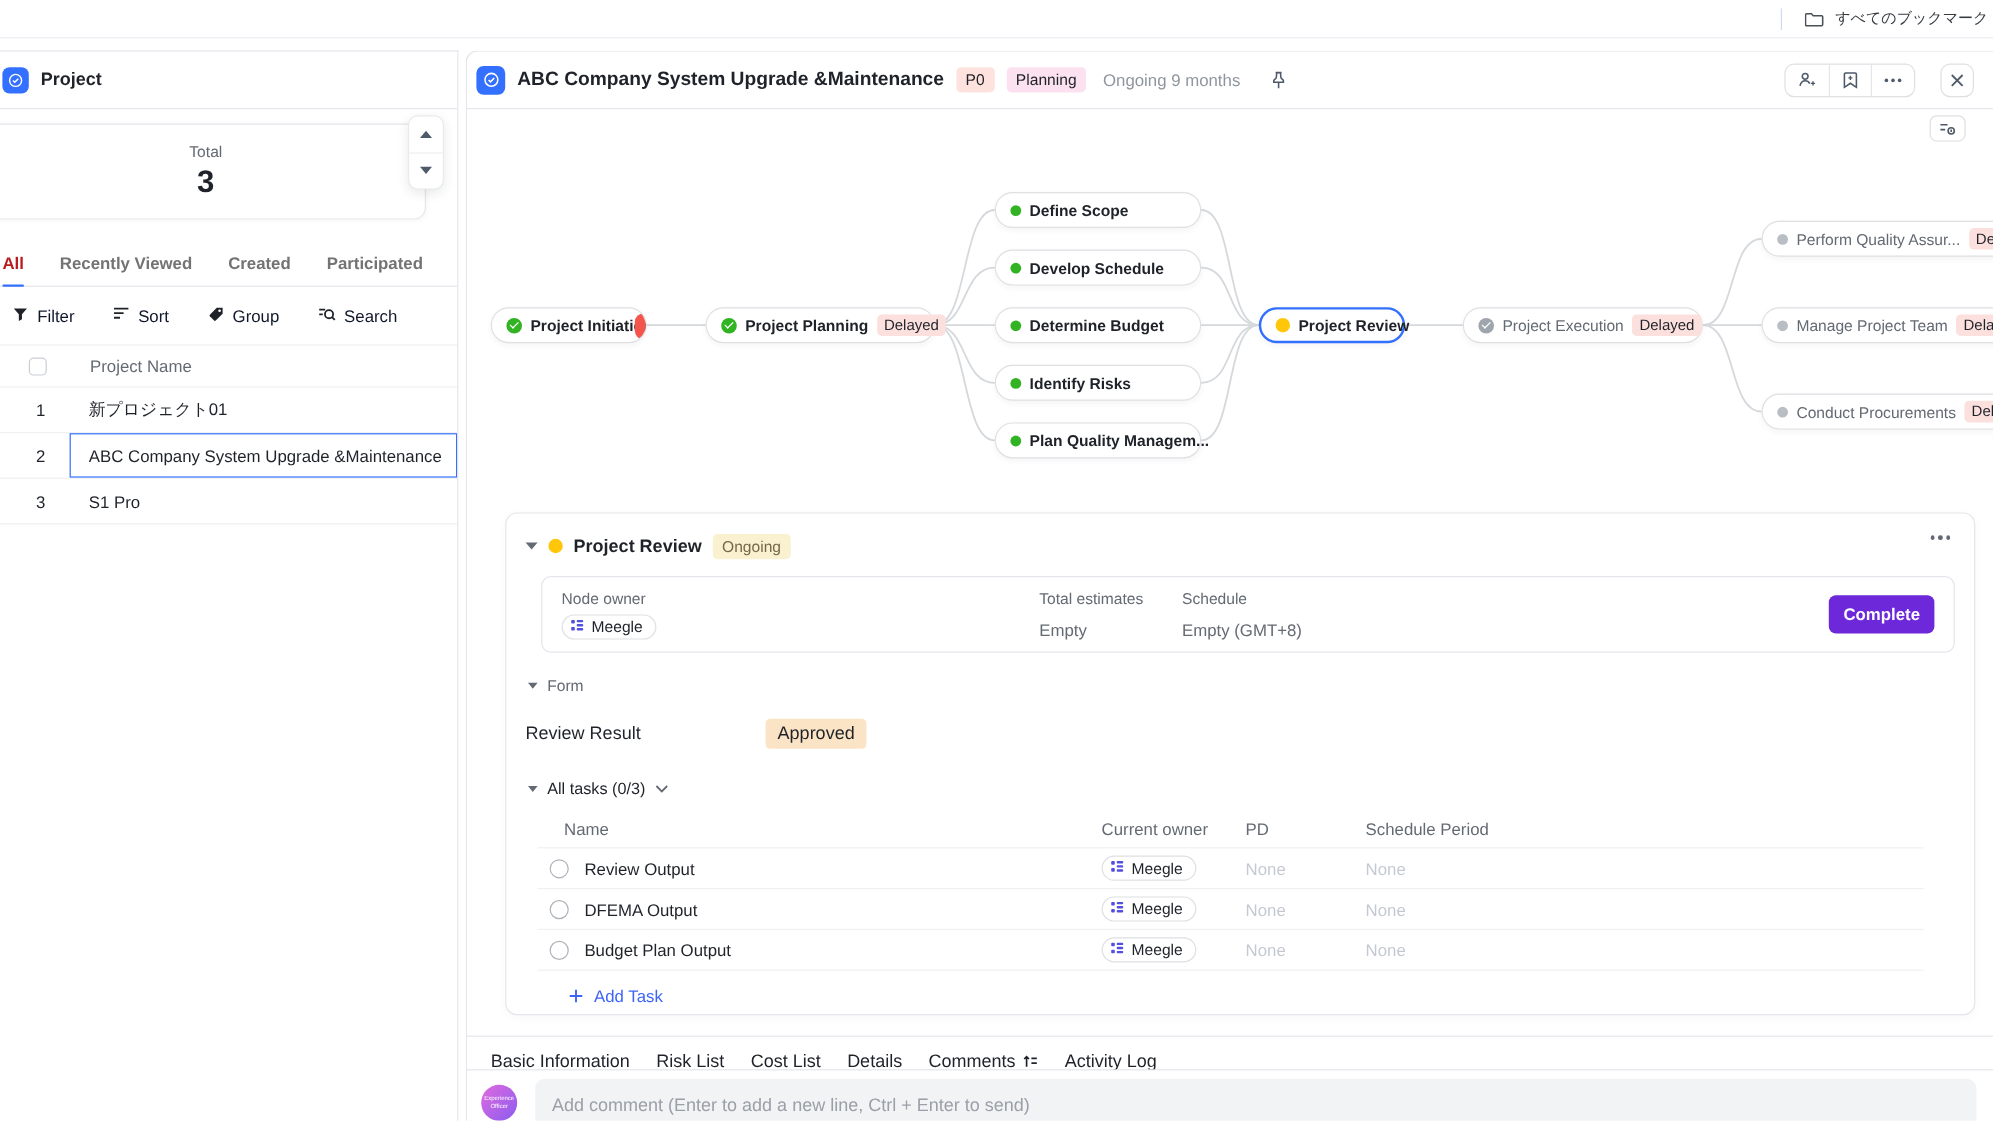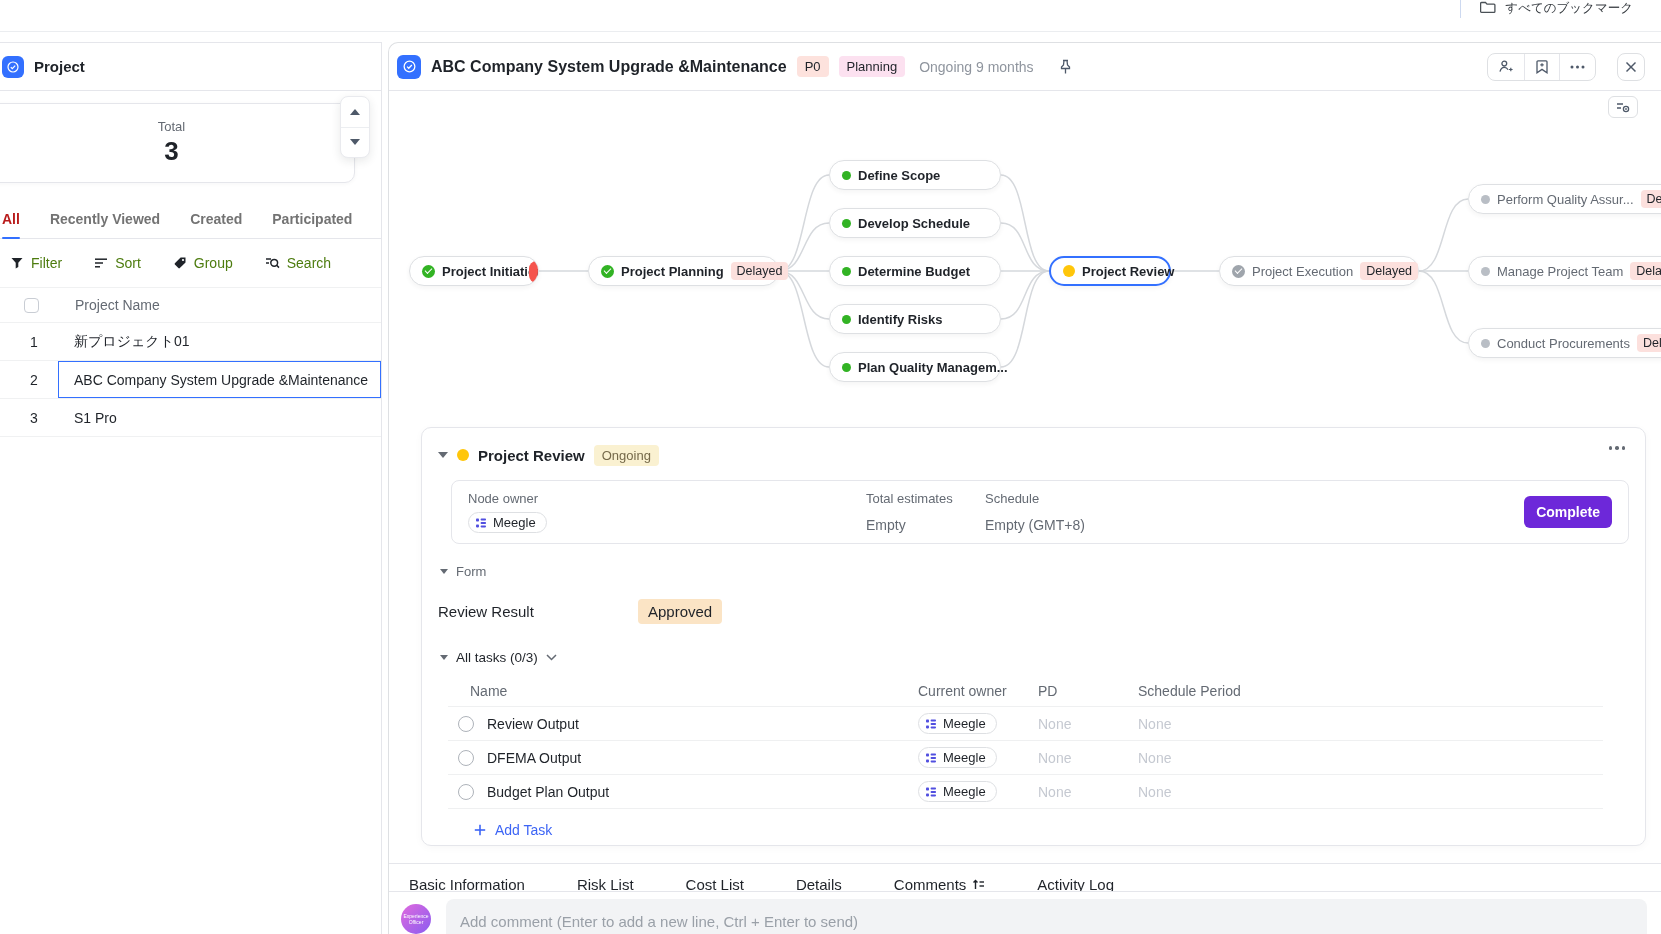--- a/index.html
+++ b/index.html
@@ -1,22 +1,22 @@
 <!DOCTYPE html>
 <html><head>
 <meta charset="utf-8">
 <style>
   * { margin:0; padding:0; box-sizing:border-box; }
   html,body { width:1661px; height:934px; overflow:hidden; background:#fff;
     font-family:"Liberation Sans","DejaVu Sans",sans-serif; color:#1f2329; }
 
   
   .bookbar { position:absolute; left:0; top:0; right:0; height:32px; background:#fff;
-    border-bottom:1px solid #ebedf0; display:flex; align-items:flex-start; justify-content:flex-end;
-    padding-right:28px; gap:9px; }
+    border-bottom:1px solid #ebedf0; display:flex; align-items:center; justify-content:flex-end;
+    padding-right:4px; gap:9px; }
   .bookbar .vsep { width:1px; height:18px; background:#cdd9f0; margin-right:10px; }
   .bookbar .lbl { font-size:12.5px; color:#363b40; }
 
   
   .sidebar { position:absolute; left:0; top:42px; width:382px; bottom:0; background:#fff;
     border-top:1px solid #e5e6eb; border-right:1px solid #e5e6eb; overflow:hidden; }
   .sb-header { height:48px; display:flex; align-items:center; gap:10px; padding-left:2px;
     border-bottom:1px solid #e5e6eb; }
   .app-ic { width:22px; height:22px; border-radius:6px; background:#3370ff; display:flex;
     align-items:center; justify-content:center; flex:none; }
@@ -35,21 +35,21 @@
     border-bottom:6px solid #4e5969; }
   .tri-dn { width:0; height:0; border-left:5px solid transparent; border-right:5px solid transparent;
     border-top:6px solid #4e5969; }
   .sb-tabs { display:flex; gap:30px; margin-top:16px; height:40px; border-bottom:1px solid #e5e6eb;
     padding:0 2px; }
   .sb-tab { position:relative; font-size:14px; color:#737373; display:flex; align-items:center; cursor:default;font-weight:bold; }
   .sb-tab.active { color:#b91c1c; font-weight:700; }
   .sb-tab.active::after { content:""; position:absolute; left:0; right:0; bottom:-1px; height:2.5px;
     background:#3370ff; border-radius:2px; }
   .sb-toolbar { height:48px; display:flex; align-items:center; gap:32px; padding-left:10px; }
-  .tool { display:flex; align-items:center; gap:7px; font-size:14px; color:#4d7c0f; }
+  .tool { display:flex; gap:7px; font-size:14px; color:#0f172a; }
   .sb-thead { height:36px; display:flex; align-items:center; border-top:1px solid #f0f1f2;
     border-bottom:1px solid #f0f1f2; }
   .cbx { width:15px; height:15px; border:1px solid #c9cdd4; border-radius:4px; margin-left:24px; background:#fff; }
   .sb-thead .colname { margin-left:36px; font-size:14px; color:#646a73; }
   .sb-row { position:relative; height:38px; display:flex; align-items:center; border-bottom:1px solid #f0f1f2; }
   .sb-row .idx { width:20px; margin-left:24px; font-size:14px; color:#1f2329; text-align:center; }
   .sb-row .pname { margin-left:30px; font-size:14px; white-space:nowrap; overflow:hidden; flex:1; }
   .sb-row.selected::before { content:""; position:absolute; left:58px; right:0; top:0; bottom:0;
     border:1.5px solid #3370ff; pointer-events:none; }
 
@@ -104,21 +104,21 @@
   .more-dots { position:absolute; right:20px; top:18px; display:flex; gap:3px; }
   .more-dots i { width:3.5px; height:3.5px; border-radius:50%; background:#646a73; }
   .info-box { margin:12px 0 0 13px; border:1px solid #e5e6eb; border-radius:8px; height:64px;
     display:flex; align-items:stretch; padding:10px 16px; }
   .f-label { font-size:13px; color:#646a73; }
   .f-col { display:flex; flex-direction:column; justify-content:space-between; }
   .f-col.c1 { width:398px; }
   .f-col.c2 { width:119px; }
   .f-col.c3 { flex:1; }
   .f-value { font-size:14px; color:#646a73; }
-  .owner-pill { display:inline-flex; align-items:center; gap:6px; border:1px solid #dee0e3;
+  .owner-pill { display:inline-flex; gap:6px; border:1px solid #dee0e3;
     border-radius:12px; padding:2px 10px 2px 6px; font-size:13px; color:#1f2329; width:fit-content; }
   .btn-complete { align-self:center; background:#6d28d9; color:#fff; font-size:14px; font-weight:700;
     border:none; border-radius:6px; padding:8px 12px; }
   .sec-label { display:flex; align-items:center; gap:8px; font-size:13px; color:#646a73; }
   .form-row { margin:20px 0 16px 2px; }
   .review-row { display:flex; align-items:center; margin-top:20px; }
   .review-label { width:200px; font-size:15px; color:#1f2329; }
   .b-approved { background:#fbe4c5; font-size:15px; padding:4px 10px; }
   .tasks-row { margin:26px 0 0 2px; color:#1f2329; font-size:13.5px; }
   .tasks-table { margin:10px 26px 0 10px; }
@@ -127,21 +127,21 @@
   .t-head > div:first-child { padding-left:22px; }
   .t-row { height:34px; border-bottom:1px solid #eff0f1; font-size:14px; }
   .t-name { display:flex; align-items:center; gap:13px; padding-left:10px; }
   .radio { width:16px; height:16px; border:1.5px solid #aeb3ba; border-radius:50%; flex:none; }
   .none { color:#c5c9d1; }
   .add-task { display:flex; align-items:center; gap:9px; margin:13px 0 0 36px; color:#3d65f5;
     font-size:14px; font-weight:500; }
 
   
   .bottom-tabs { position:absolute; left:0; right:0; top:820px; height:29px; overflow:hidden;
-    border-top:1px solid #e5e6eb; border-bottom:1px solid #e5e6eb; display:flex; gap:52px;
+    border-top:1px solid #e5e6eb; border-bottom:1px solid #e5e6eb; display:flex; gap:22px;
     padding:12px 0 0 20px; font-size:15px; background:#fff; z-index:3; }
   .btab { display:flex; align-items:flex-start; gap:6px; white-space:nowrap; }
   .comment-bar { position:absolute; left:12px; right:14px; top:856px; display:flex; gap:15px; z-index:3; }
   .avatar { width:30px; height:30px; border-radius:50%; margin-top:5px; flex:none;
     background:linear-gradient(135deg,#e06ade,#8a5cf0); color:#fff; font-size:5px; line-height:1.25;
     display:flex; align-items:center; justify-content:center; text-align:center; overflow:hidden; }
   .comment-input { flex:1; height:44px; background:#f2f3f5; border:none; border-radius:8px;
     padding:0 14px; font-size:15px; color:#1f2329; font-family:inherit; }
   .comment-input::placeholder { color:#9aa0a8; }
 

